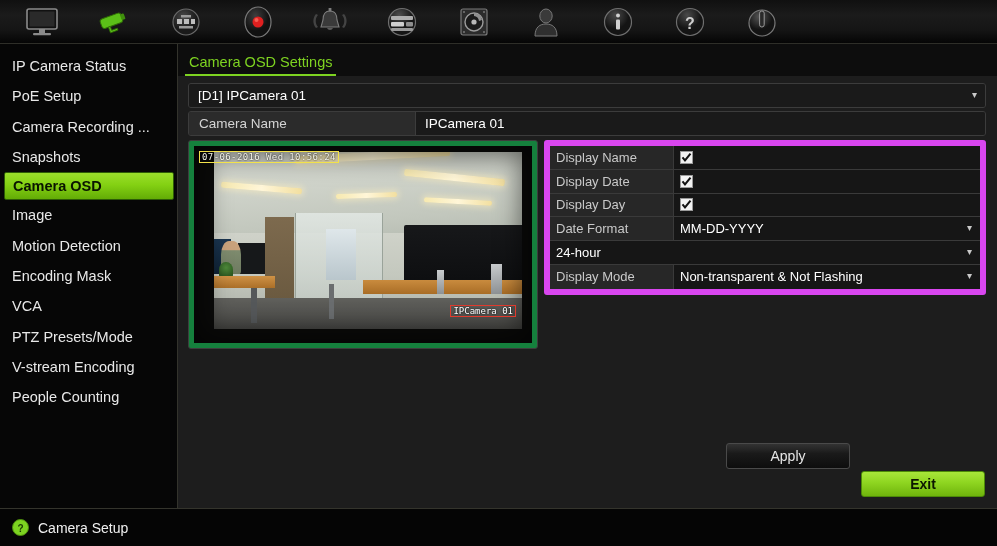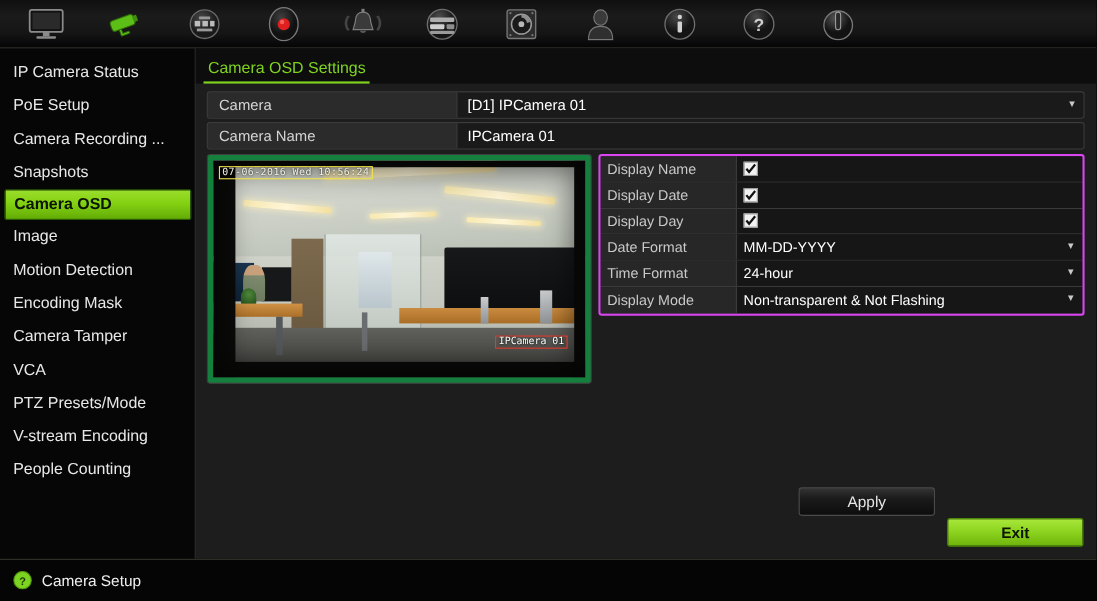--- a/index.html
+++ b/index.html
@@ -236,21 +236,21 @@
     padding: 0 2px;
     white-space: nowrap;
     text-shadow: 0 0 2px #000;
     cursor: move;
   }
 
   
   .settings {
     flex: 1;
     margin-left: 6px;
-    border: 2px solid #d946ef;
+    border: 6px solid #d946ef;
     border-radius: 3px;
     overflow: hidden;
     align-self: flex-start;
     background:#1a1a1a;
   }
   .set-row { display: flex; height: 23.8px; border-bottom: 1px solid #3a3a3a; }
   .set-row:last-child { border-bottom: none; }
   .set-label {
     width: 124px; min-width: 124px;
     display: flex; align-items: center;
@@ -468,23 +468,20 @@
       <div class="side-item">
           <span>Image</span>
         </div>
       <div class="side-item">
           <span>Motion Detection</span>
         </div>
       <div class="side-item">
           <span>Encoding Mask</span>
         </div>
       <div class="side-item">
-          <span>Camera Tamper</span>
-        </div>
-      <div class="side-item">
           <span>VCA</span>
         </div>
       <div class="side-item">
           <span>PTZ Presets/Mode</span>
         </div>
       <div class="side-item">
           <span>V-stream Encoding</span>
         </div>
       <div class="side-item">
           <span>People Counting</span>
@@ -493,21 +490,20 @@
 
     <div class="main">
 
       <div class="tabbar">
         <div class="tab">Camera OSD Settings</div>
       </div>
 
       <div class="content">
 
         <div class="field-row">
-          <div class="field-label">Camera</div>
           <div class="field-value">
             <span>[D1] IPCamera 01</span>
             <span class="chev">▾</span>
           </div>
         </div>
 
         <div class="field-row">
           <div class="field-label">Camera Name</div>
           <div class="field-value input">
             <span>IPCamera 01</span>
@@ -590,21 +586,20 @@
 
             <div class="set-row">
               <div class="set-label">Date Format</div>
               <div class="set-val">
                 <span>MM-DD-YYYY</span>
                 <span class="chev">▾</span>
               </div>
             </div>
 
             <div class="set-row">
-              <div class="set-label">Time Format</div>
               <div class="set-val">
                 <span>24-hour</span>
                 <span class="chev">▾</span>
               </div>
             </div>
 
             <div class="set-row">
               <div class="set-label">Display Mode</div>
               <div class="set-val">
                 <span>Non-transparent &amp; Not Flashing</span>

